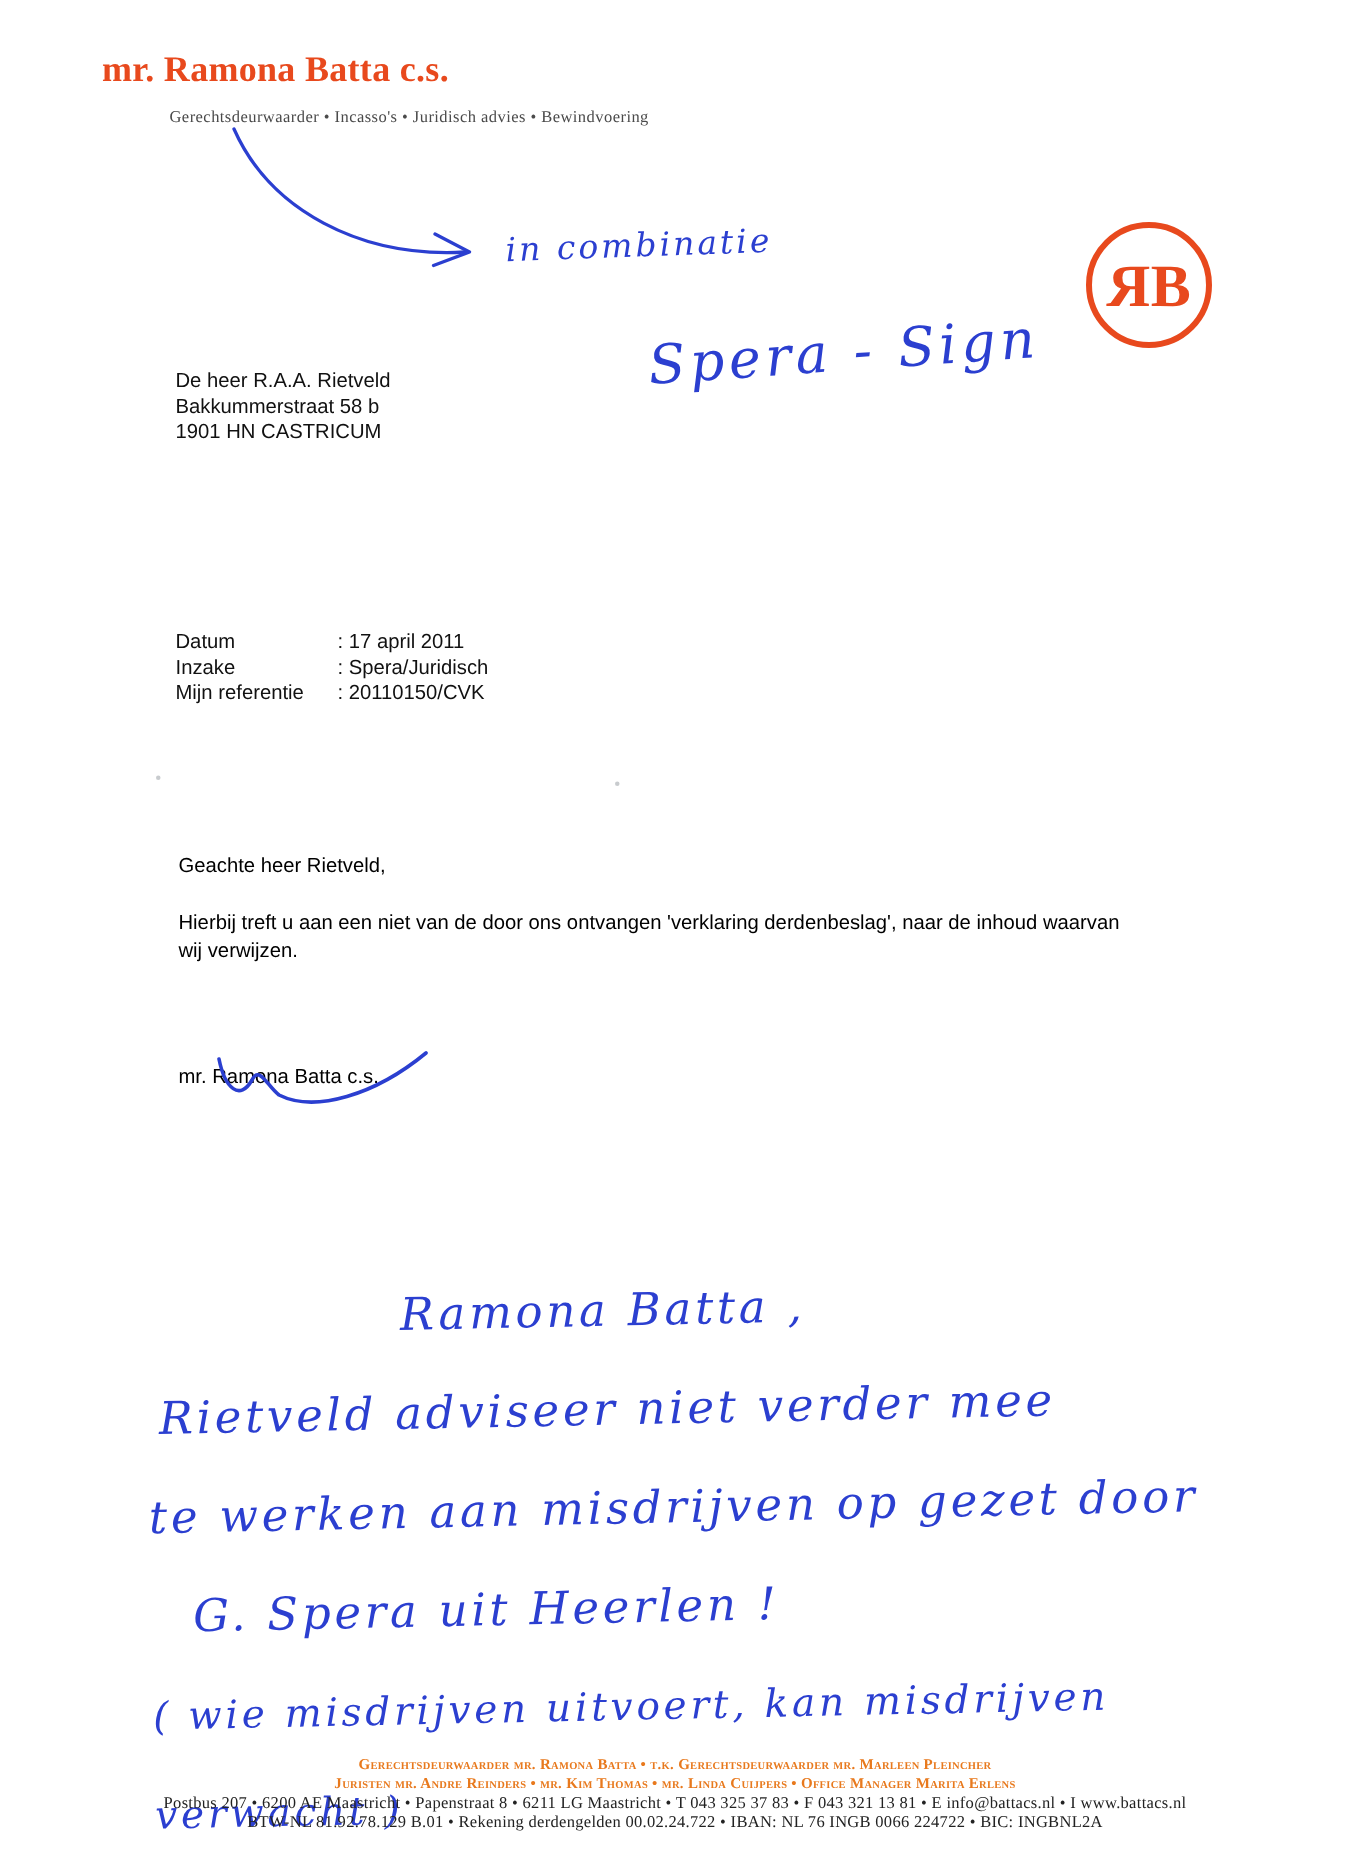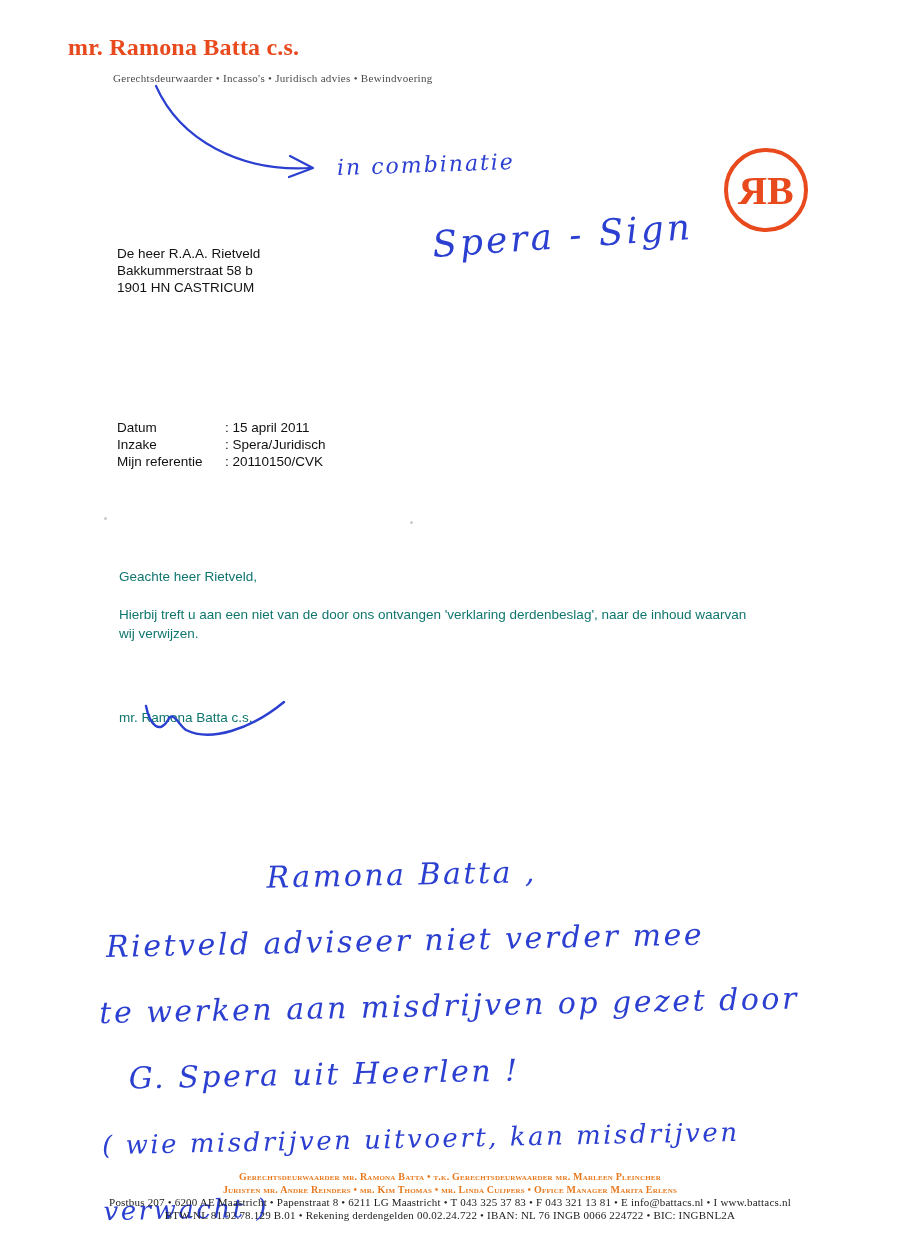--- a/index.html
+++ b/index.html
@@ -103,21 +103,21 @@
   }
 
   
   .body-text {
     position: absolute;
     left: 119px;
     top: 567px;
     width: 640px;
     font-size: 13.5px;
     line-height: 19px;
-    color: #0f766e;
+    color: #000000;
   }
   .body-text p {
     margin: 0 0 19px 0;
   }
   .body-text p.sign-off {
     margin-bottom: 0;
   }
   .signature-gap {
     height: 46px;
   }
@@ -222,21 +222,21 @@
 
   <div class="address">
     <div>De heer R.A.A. Rietveld</div>
     <div>Bakkummerstraat 58 b</div>
     <div>1901 HN  CASTRICUM</div>
   </div>
 
   <div class="meta">
     <div class="meta-row">
       <div class="meta-label">Datum</div>
-      <div class="meta-value">: 15 april 2011</div>
+      <div class="meta-value">: 17 april 2011</div>
     </div>
     <div class="meta-row">
       <div class="meta-label">Inzake</div>
       <div class="meta-value">: Spera/Juridisch</div>
     </div>
     <div class="meta-row">
       <div class="meta-label">Mijn referentie</div>
       <div class="meta-value">: 20110150/CVK</div>
     </div>
   </div>

